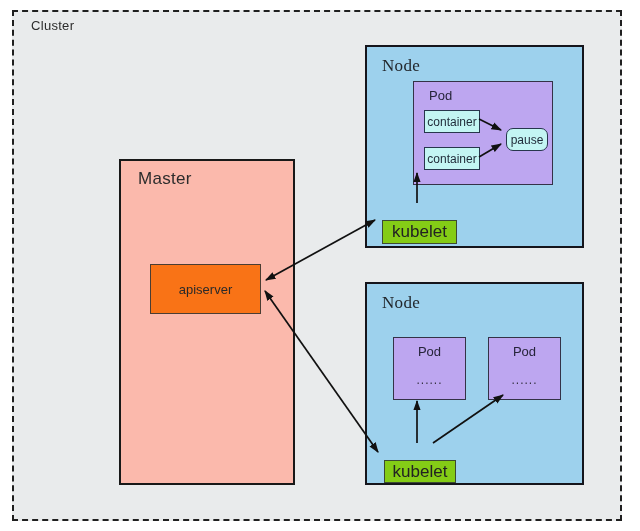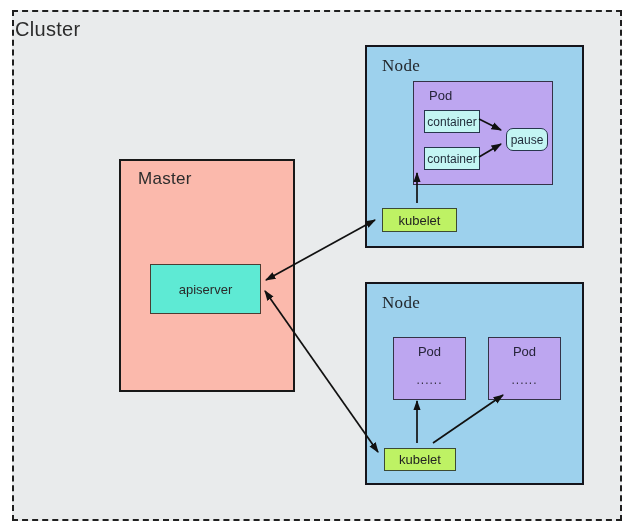--- a/index.html
+++ b/index.html
@@ -6,30 +6,30 @@
   .canvas{
     position:relative;width:640px;height:531px;background:#ffffff;
     font-family:"Liberation Sans", sans-serif;overflow:hidden;
   }
   .box{position:absolute;box-sizing:border-box;}
   .cluster{
     left:12px;top:10px;width:610px;height:511px;
     background:#e9ebec;border:2.5px dashed #1f1f1f;
   }
   .cluster-label{
-    position:absolute;left:1px;top:6px;font-size:20px;color:#2c2c2c;letter-spacing:.3px;
+    position:absolute;left:17px;top:6px;font-size:13px;color:#2c2c2c;letter-spacing:.3px;
   }
   .master{
-    left:105px;top:147px;width:176px;height:233px;
+    left:105px;top:147px;width:176px;height:326px;
     background:#fbb9ac;border:2px solid #181818;
   }
   .master-label{position:absolute;left:17px;top:8px;font-size:17px;color:#2c2c2c;letter-spacing:.3px;}
   .apiserver{
     left:29px;top:103px;width:111px;height:50px;
-    background:#5eead4;border:1.5px solid #4a3d33;
+    background:#f97316;border:1.5px solid #4a3d33;
     display:flex;align-items:center;justify-content:center;
     font-size:13px;color:#2a2a2a;
   }
   .node{
     width:219px;height:203px;background:#9dd1ed;border:2px solid #15151c;
   }
   .node-top{left:351px;top:33px;}
   .node-bottom{left:351px;top:270px;}
   .node-label{position:absolute;left:15px;top:9px;font-size:17px;color:#22272c;letter-spacing:.3px;font-family:Liberation Serif, serif;}
   .pod-large{
@@ -39,21 +39,21 @@
   .pod-label{position:absolute;left:15px;top:6px;font-size:13px;color:#26243a;}
   .chip{
     display:flex;align-items:center;justify-content:center;
     background:#c3f5f3;border:1.5px solid #27364d;color:#1f2a38;font-size:12px;
   }
   .container-1{left:10px;top:28px;width:56px;height:23px;}
   .container-2{left:10px;top:65px;width:56px;height:23px;}
   .pause{left:92px;top:46px;width:42px;height:23px;border-radius:7px;}
   .kubelet{
     display:flex;align-items:center;justify-content:center;
-    background:#bef264;border:1.5px solid #3c4a33;color:#222;font-size:13px;
+    background:#84cc16;border:1.5px solid #3c4a33;color:#222;font-size:17px;margin-top:12px;
   }
   .kubelet-top{left:15px;top:161px;width:75px;height:24px;}
   .kubelet-bottom{left:17px;top:164px;width:72px;height:23px;}
   .pod-small{
     width:73px;height:63px;background:#bda6f0;border:1.5px solid #343247;
     text-align:center;
   }
   .pod-small-a{left:26px;top:53px;}
   .pod-small-b{left:121px;top:53px;}
   .pod-small .pod-small-label{margin-top:6px;font-size:13px;color:#26243a;}

